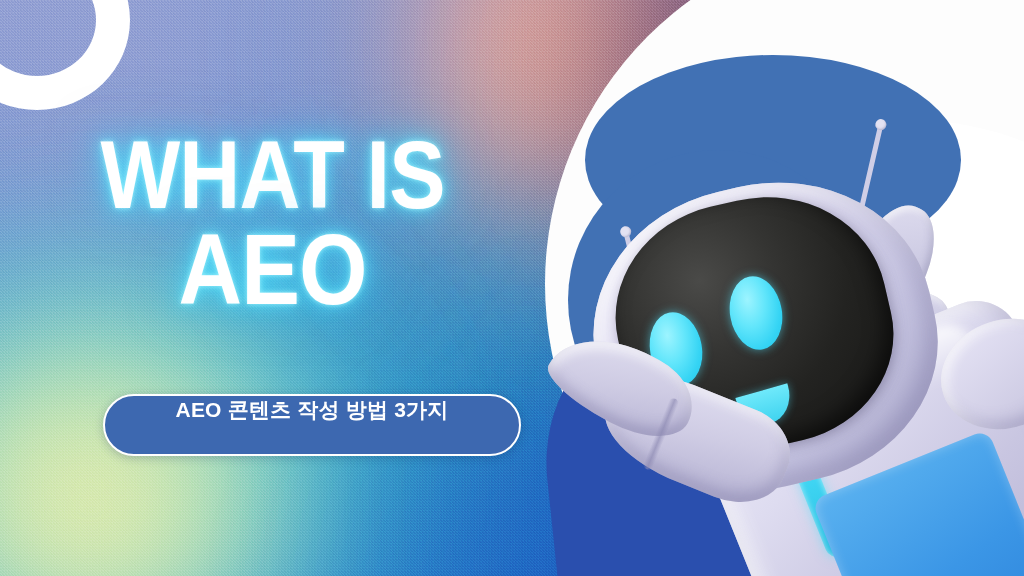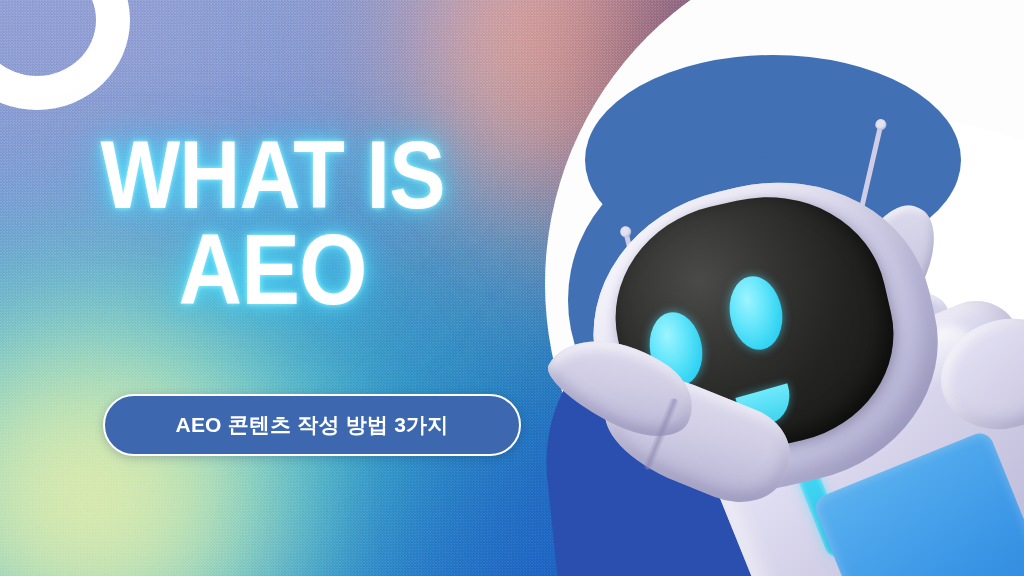--- a/index.html
+++ b/index.html
@@ -271,21 +271,21 @@
   }
   .headline .line2{font-size:100px;}
 
   .pill{
     position:absolute;left:103px;top:394px;
     width:418px;height:62px;
     box-sizing:border-box;
     border-radius:34px;
     background:#3d68b0;
     border:2px solid #ffffff;
-    display:flex;align-items:center;justify-content:center;
+    display:flex;justify-content:center;
     z-index:20;
     box-shadow:0 2px 10px rgba(20,40,90,0.25);
   }
   .pill-text{
     color:#ffffff;
     font-family:"Liberation Sans", sans-serif;
     font-weight:bold;
     font-size:21px;
     letter-spacing:0.2px;
     white-space:nowrap;

